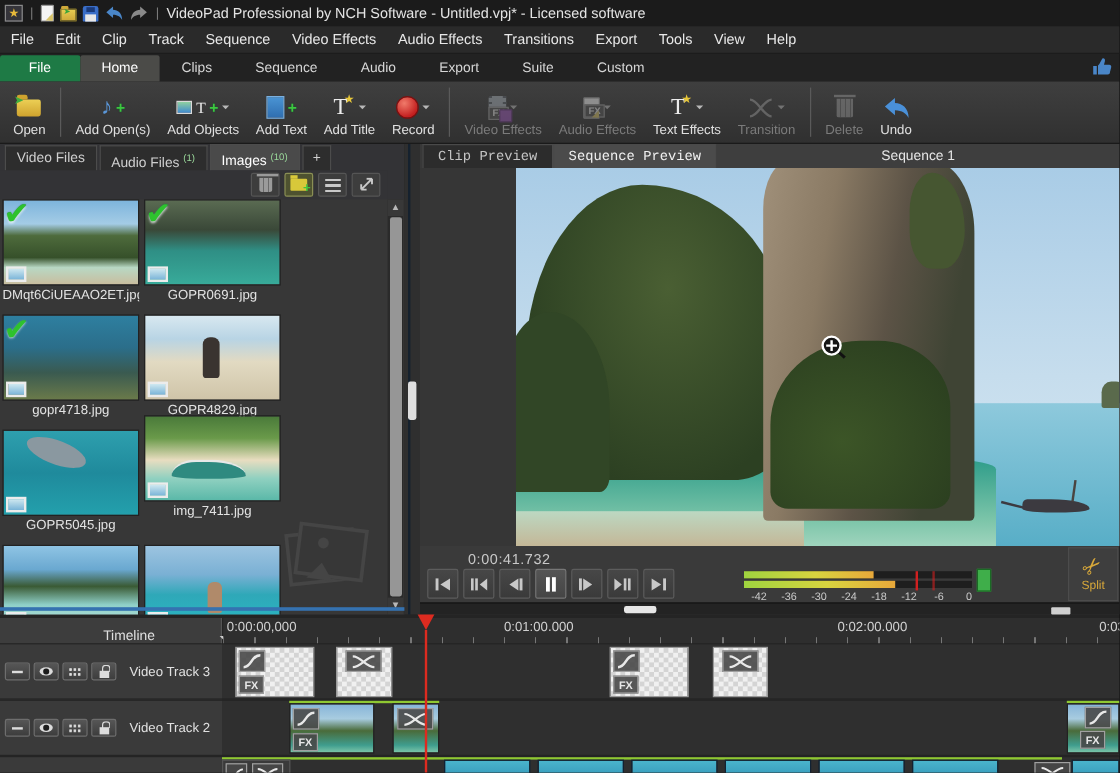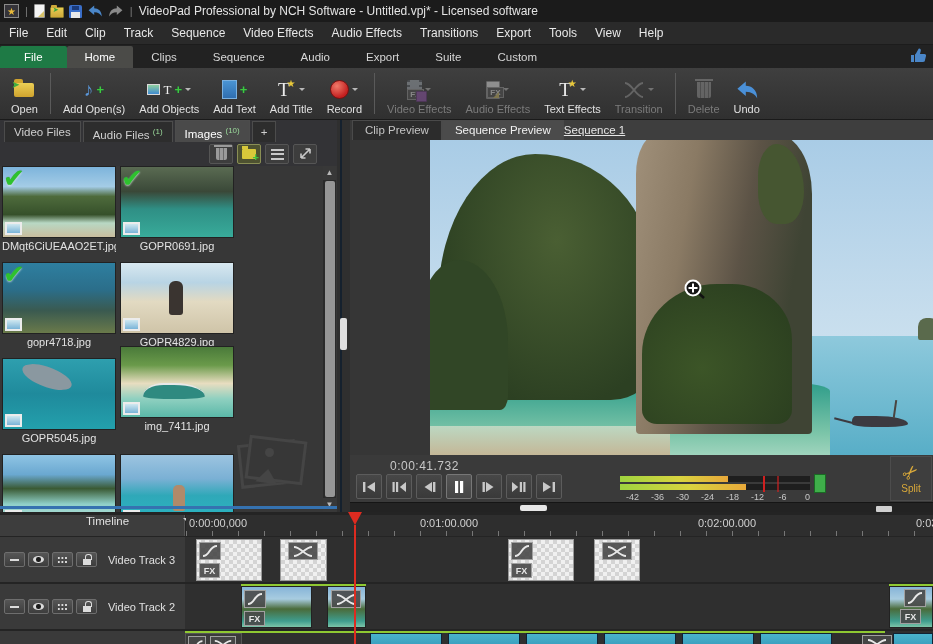--- a/index.html
+++ b/index.html
@@ -141,23 +141,23 @@
   .mblue { left:0; top:506px; width:350px; height:3px; background:#3572b0; }
 
   
   .vsplit { left:337px; top:120px; width:13px; height:392px; background:#2f2f2f; }
   .vsplit .line { position:absolute; left:3px; top:0; bottom:0; width:2px; background:#15212e; }
   .vsplit .hndl { position:absolute; left:3px; top:198px; width:7px; height:32px; background:#dedede; border-radius:2px; }
 
   
   .preview { left:350px; top:120px; width:583px; height:392px; background:#383838; }
   .ptabs { position:absolute; left:2px; top:0; right:0; height:20px; display:flex; font-size:11.5px; }
-  .ptab { padding:0 12px; line-height:19px; color:#c4c4c4; background:#2c2c2c; border:1px solid #4a4a4a; border-bottom:none; }
+  .ptab { padding:0 12px; line-height:19px; color:#c4c4c4; background:#2c2c2c; border:1px solid #4a4a4a; border-bottom:none;font-family:Liberation Mono, monospace; }
   .ptab-active { background:#4b4b4b; color:#f0f0f0; }
-  .ptitle { flex:1; line-height:20px; color:#e6e6e6; background:#3e3e3e;text-decoration:underline; }
+  .ptitle { flex:1; text-align:center; line-height:20px; color:#e6e6e6; background:#3e3e3e; }
   .viewport { position:absolute; left:0; top:20px; width:583px; height:315px; background:#363636; }
   .video { position:absolute; left:80px; top:0; width:503px; height:315px; overflow:hidden;
            background:linear-gradient(180deg,#a9cce6 0%,#c6dded 55%,#d8e9f3 100%); }
   .sea { position:absolute; left:0; top:196px; width:503px; height:119px;
          background:linear-gradient(180deg,#8ec9dc,#58aec7); }
   .lagoon { position:absolute; left:0; top:243px; width:400px; height:72px;
             background:linear-gradient(180deg,#2f9d8a,#7cc5a9 70%,#9fd4bd); border-radius:40% 10% 0 0/18px 8px 0 0; }
   .shore { position:absolute; left:0; top:286px; width:240px; height:29px;
            background:linear-gradient(180deg,#bcd8c2,#c4b797); }
   .cliffL { position:absolute; left:8px; top:14px; width:216px; height:246px;
@@ -201,21 +201,21 @@
             border:1px solid #4c4c4c; display:flex; flex-direction:column; align-items:center; justify-content:center; }
   .splitb .sc { color:#d9a93a; font-size:19px; transform:rotate(-45deg); line-height:20px; }
   .splitb .sl { color:#d9a93a; font-size:10px; }
   .scrub { position:absolute; left:0; top:382px; width:583px; height:10px; background:#232323; border-top:1px solid #151515; }
   .scrub .hdl { position:absolute; left:170px; top:2px; width:27px; height:6px; background:#e6e6e6; border-radius:2px; }
   .split-hdl { left:876px; top:506px; width:16px; height:6px; background:#cfcfcf; border-radius:1px; }
 
   
   .timeline { left:0; top:515px; width:933px; height:129px; background:#242424; }
   .tl-head { position:absolute; left:0; top:0; width:185px; height:21px; background:#3d3d3d;
-             display:flex; align-items:flex-start; font-size:11.5px; color:#e0e0e0; border-right:1px solid #555; }
+             display:flex; align-items:flex-end; font-size:11.5px; color:#e0e0e0; border-right:1px solid #555; }
   .tl-head .lbl { margin-left:86px; }
   .tl-head .car { margin-left:54px; border-top-color:#ccc; }
   .ruler { position:absolute; left:186px; top:0; width:747px; height:21px; background:#2e2e2e;
            font-size:11px; color:#d0d0d0; }
   .ruler::after { content:''; position:absolute; left:0; right:0; bottom:0; height:5px;
            background:repeating-linear-gradient(90deg,#777 0 1px,transparent 1px 26px); }
   .rl { position:absolute; top:2px; white-space:nowrap; }
   .trow { position:absolute; left:0; width:933px; height:46px; }
   .thead { position:absolute; left:0; top:0; width:185px; height:100%; background:#3a3a3a;
            display:flex; align-items:center; gap:3px; padding-left:4px; font-size:11px; color:#e0e0e0;

